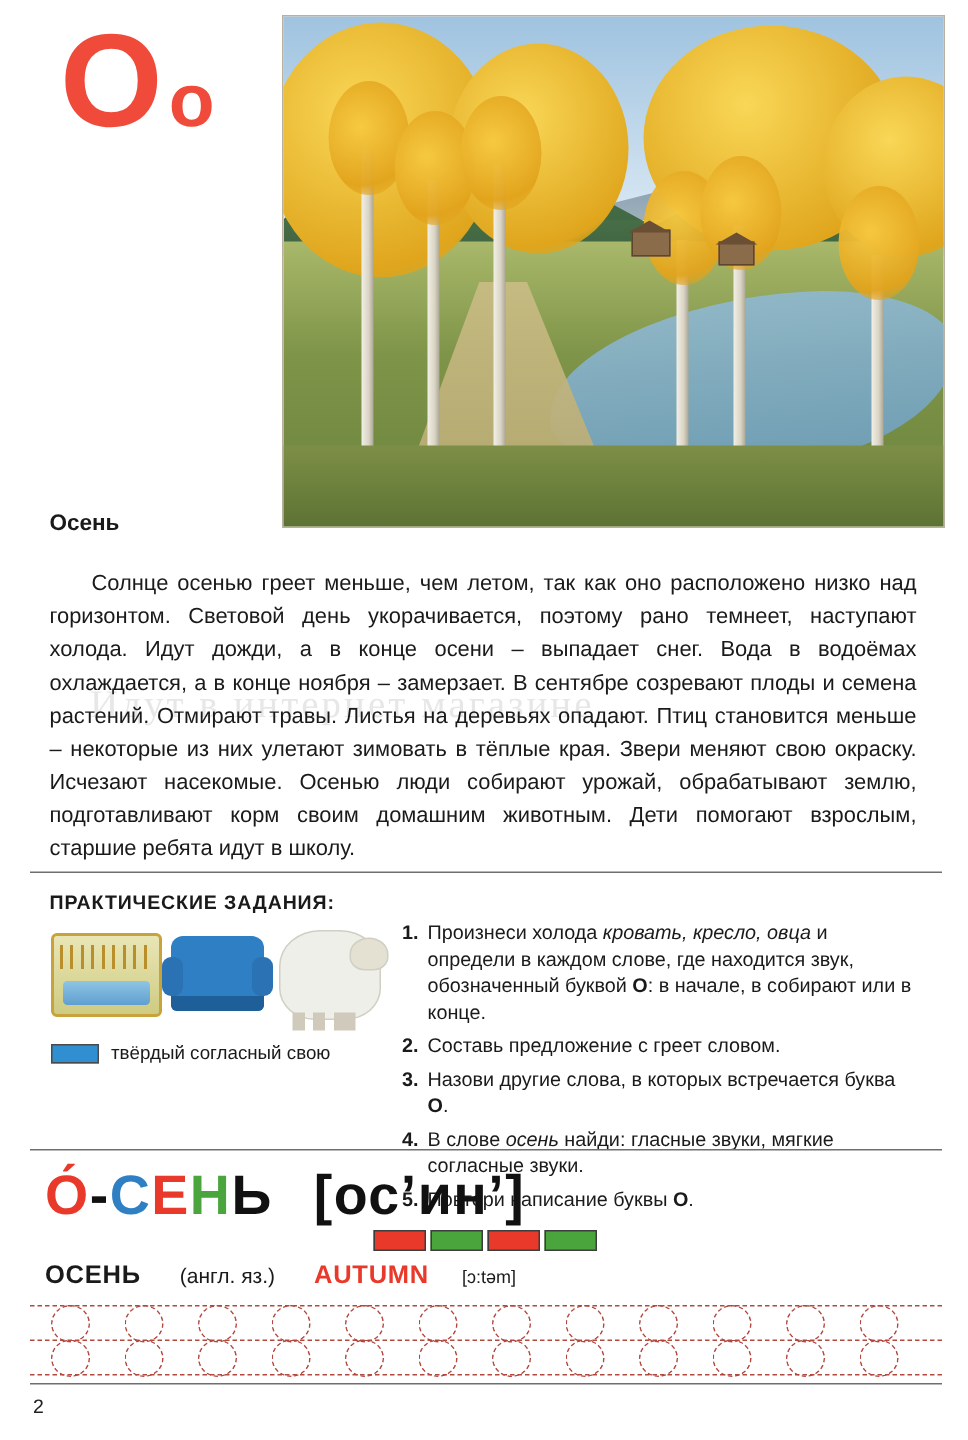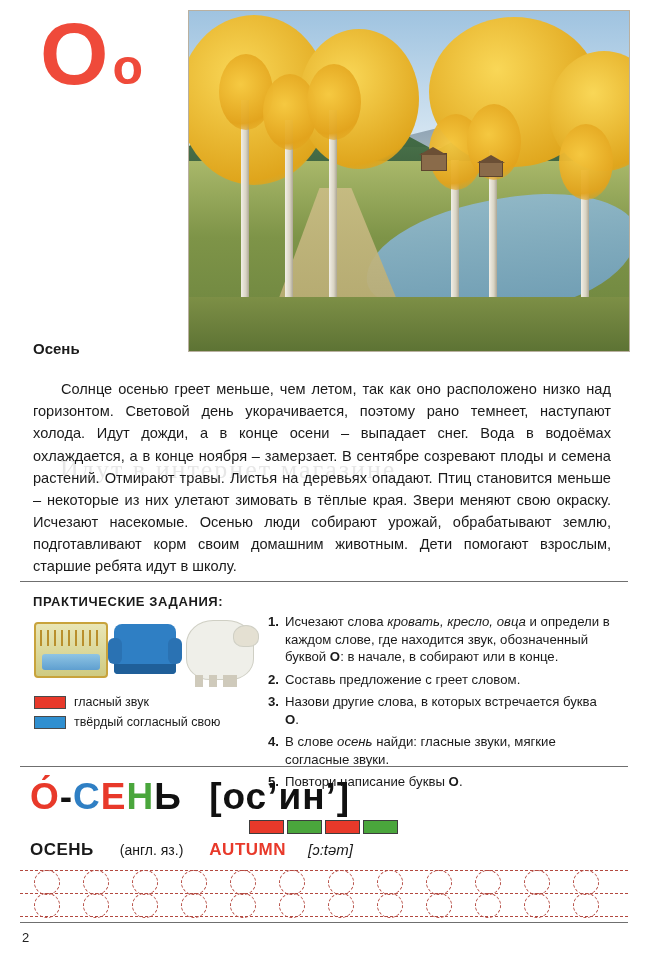--- a/index.html
+++ b/index.html
@@ -301,21 +301,21 @@
     left: 30px;
     top: 840px;
     width: 400px;
     font-size: 17px;
     display: flex;
     align-items: baseline;
   }
   .transrow .rus { font-weight: bold; letter-spacing: .5px; }
   .transrow .eng-label { font-size: 14px; margin-left: 26px; }
   .transrow .eng { color: #e8392a; font-weight: bold; margin-left: 26px; letter-spacing: .5px; }
-  .transrow .ipa { font-size: 15px; margin-left: 22px; font-style: italic; }
+  .transrow .ipa { font-size: 12px; margin-left: 22px; }
 
   
   .tracing {
     position: absolute;
     left: 20px;
     top: 868px;
     width: 608px;
     height: 52px;
   }
   .trace-line {
@@ -386,33 +386,29 @@
 <div class="tasks-title">ПРАКТИЧЕСКИЕ  ЗАДАНИЯ:</div>
 
 <div class="pics">
   <div class="pic-crib"></div>
   <div class="pic-chair"></div>
   <div class="pic-sheep"></div>
 </div>
 
 <div class="legend">
   <div class="legend-row">
-    <span class="legend-chip" style="background:#e8392a"></span>
-    <span>гласный звук</span>
-  </div>
-  <div class="legend-row">
     <span class="legend-chip" style="background:#2f8fd0"></span>
     <span>твёрдый согласный свою</span>
   </div>
 </div>
 
 <div class="tasks" id="tasks-list">
     <div class="task-item">
       <span class="task-num">1.</span>
-      <span class="task-text"><span>Исчезают слова </span><i>кровать, кресло, овца</i><span> и определи в каждом слове, где находится звук, обозначенный буквой </span><b>О</b><span>: в начале, в собирают или в конце.</span></span>
+      <span class="task-text"><span>Произнеси холода </span><i>кровать, кресло, овца</i><span> и определи в каждом слове, где находится звук, обозначенный буквой </span><b>О</b><span>: в начале, в собирают или в конце.</span></span>
     </div>
     <div class="task-item">
       <span class="task-num">2.</span>
       <span class="task-text"><span>Составь предложение с греет словом.</span></span>
     </div>
     <div class="task-item">
       <span class="task-num">3.</span>
       <span class="task-text"><span>Назови другие слова, в которых встречается буква </span><b>О</b><span>.</span></span>
     </div>
     <div class="task-item">

